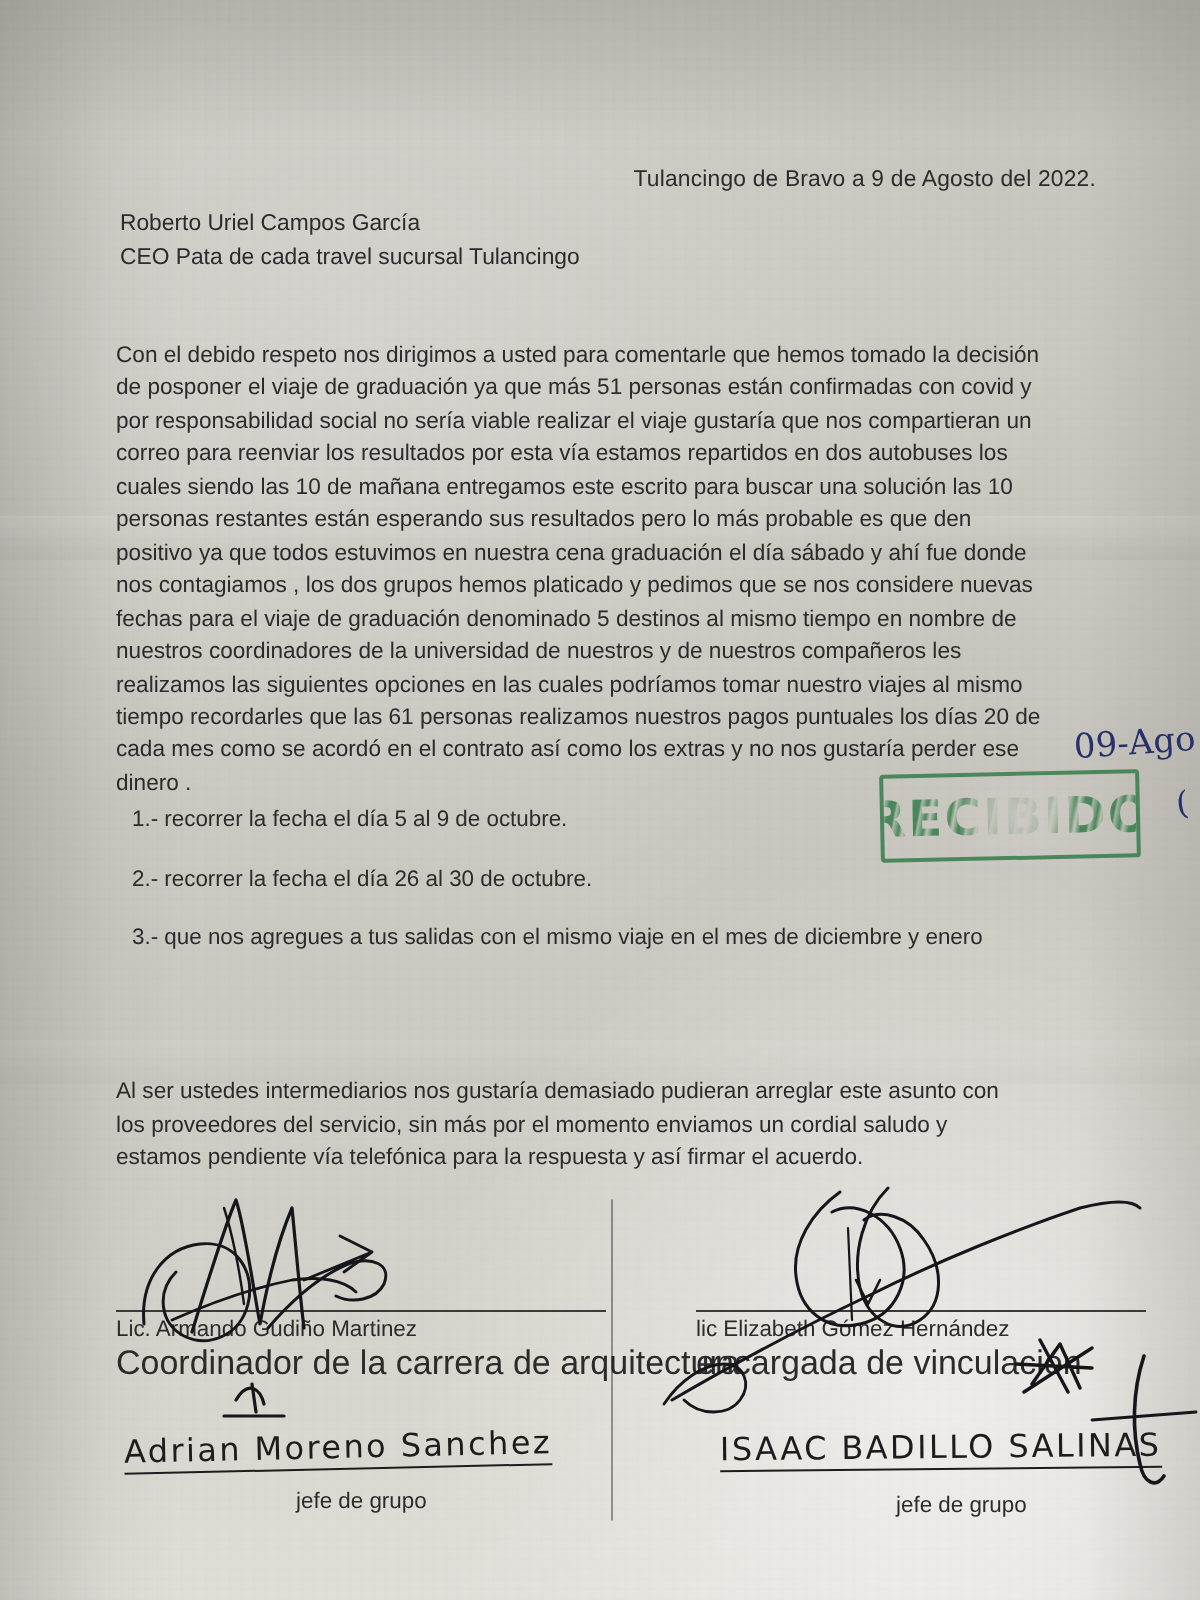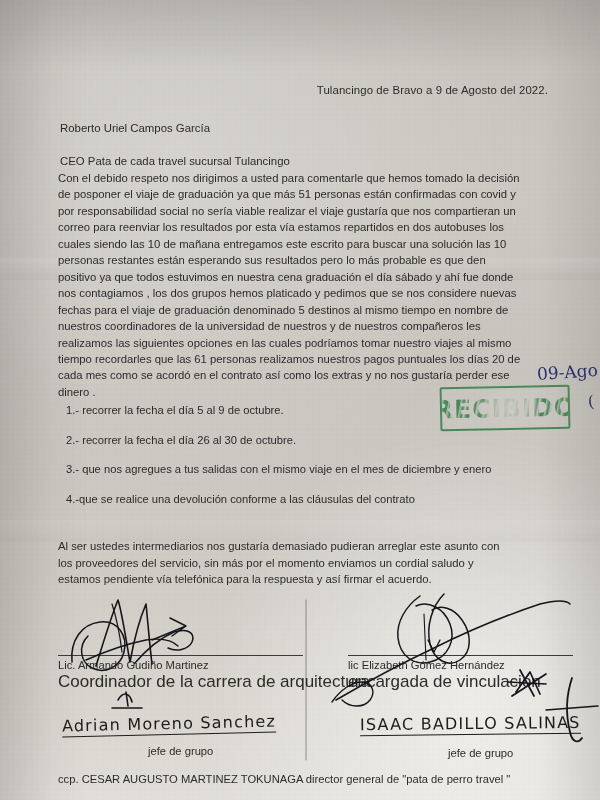--- a/index.html
+++ b/index.html
@@ -60,21 +60,21 @@
     letter-spacing: 0.1px;
     white-space: nowrap;
   }
   .addressee {
     position: absolute;
     top: 104px;
     left: 60px;
     font-size: 11.4px;
     line-height: 16.5px;
   }
-  .addressee div { white-space: nowrap; margin-top: 16px; }
+  .addressee div { white-space: nowrap; }
 
   .body-para {
     position: absolute;
     left: 58px;
     width: 466px;
     font-size: 11.3px;
     line-height: 16.45px;
     text-align: left;
   }
   #para-main { top: 170px; }
@@ -236,21 +236,20 @@
       <div>Roberto Uriel Campos García</div>
       <div>CEO Pata de cada travel sucursal Tulancingo</div>
     </div>
 
     <div class="body-para" id="para-main">Con el debido respeto nos dirigimos  a usted para comentarle que hemos tomado la decisión de posponer el viaje de graduación ya que más 51 personas están confirmadas con covid y por responsabilidad social no sería viable realizar el viaje gustaría que nos compartieran un correo para reenviar los resultados por esta vía estamos repartidos en dos autobuses los cuales siendo las 10 de mañana entregamos este escrito para buscar una solución las 10 personas restantes están esperando sus resultados pero lo más probable es que den positivo ya que todos estuvimos en nuestra cena graduación el día sábado y ahí fue donde nos contagiamos , los dos grupos hemos platicado y pedimos que se nos considere nuevas fechas para el viaje de graduación denominado 5 destinos al mismo tiempo en nombre de nuestros coordinadores de la universidad de nuestros y de nuestros compañeros les realizamos las siguientes opciones en las cuales podríamos tomar nuestro viajes al mismo tiempo recordarles que las 61 personas realizamos nuestros pagos puntuales los días 20 de cada mes como se acordó en  el contrato así como los extras y no nos gustaría perder ese dinero .</div>
 
     <div class="options">
       <div class="option-item">1.- recorrer la fecha el día 5 al 9 de octubre.</div>
       <div class="option-item">2.- recorrer la fecha el día 26 al 30 de octubre.</div>
       <div class="option-item">3.- que nos agregues a tus salidas con el mismo viaje en el mes de diciembre y enero</div>
-      <div class="option-item">4.-que se realice una devolución conforme a las cláusulas del contrato</div>
     </div>
 
     <div class="body-para" id="para-close">Al ser ustedes intermediarios nos gustaría demasiado pudieran arreglar este asunto con los proveedores del servicio, sin más por el momento enviamos un cordial saludo y estamos pendiente vía telefónica para la respuesta y así firmar el acuerdo.</div>
 
     <div class="stamp">
       <span class="stamp-ink">RECIBIDO</span>
       <span class="stamp-fade"></span>
     </div>
 
     <div class="hand-date">09-Ago</div>
@@ -267,21 +266,20 @@
       <div class="sig-name">lic Elizabeth Gómez Hernández</div>
       <div class="sig-role">encargada de vinculación</div>
     </div>
 
     <div class="hand-name" id="hand-name-left">Adrian Moreno Sanchez</div>
     <div class="jefe-label" id="jefe-left">jefe de grupo</div>
 
     <div class="hand-name" id="hand-name-right">ISAAC BADILLO SALINAS</div>
     <div class="jefe-label" id="jefe-right">jefe de grupo</div>
 
-    <div class="ccp-line">ccp. CESAR AUGUSTO MARTINEZ TOKUNAGA director general de "pata de perro travel "</div>
   </div>
 
   <svg class="ink-layer" viewBox="0 0 600 800" width="600" height="800">
 
     <g>
       <path d="M72 662 C 70 640, 82 624, 100 622 C 118 620, 128 636, 124 652 C 120 668, 104 674, 92 668 C 80 662, 78 646, 88 636" stroke-width="1.5"></path>
       <path d="M96 666 C 104 640, 112 614, 118 600 C 122 612, 126 640, 130 662 C 134 640, 140 618, 146 604 C 148 624, 150 648, 152 664" stroke-width="1.6"></path>
       <path d="M86 660 C 104 652, 126 644, 146 640 C 160 638, 172 640, 178 646" stroke-width="1.4"></path>
       <path d="M134 664 C 146 650, 160 638, 174 632 C 186 628, 196 632, 192 642 C 188 650, 176 652, 168 648" stroke-width="1.5"></path>
       <path d="M152 640 L 186 626 M 170 618 L 186 626 L 172 636" stroke-width="1.4"></path>

